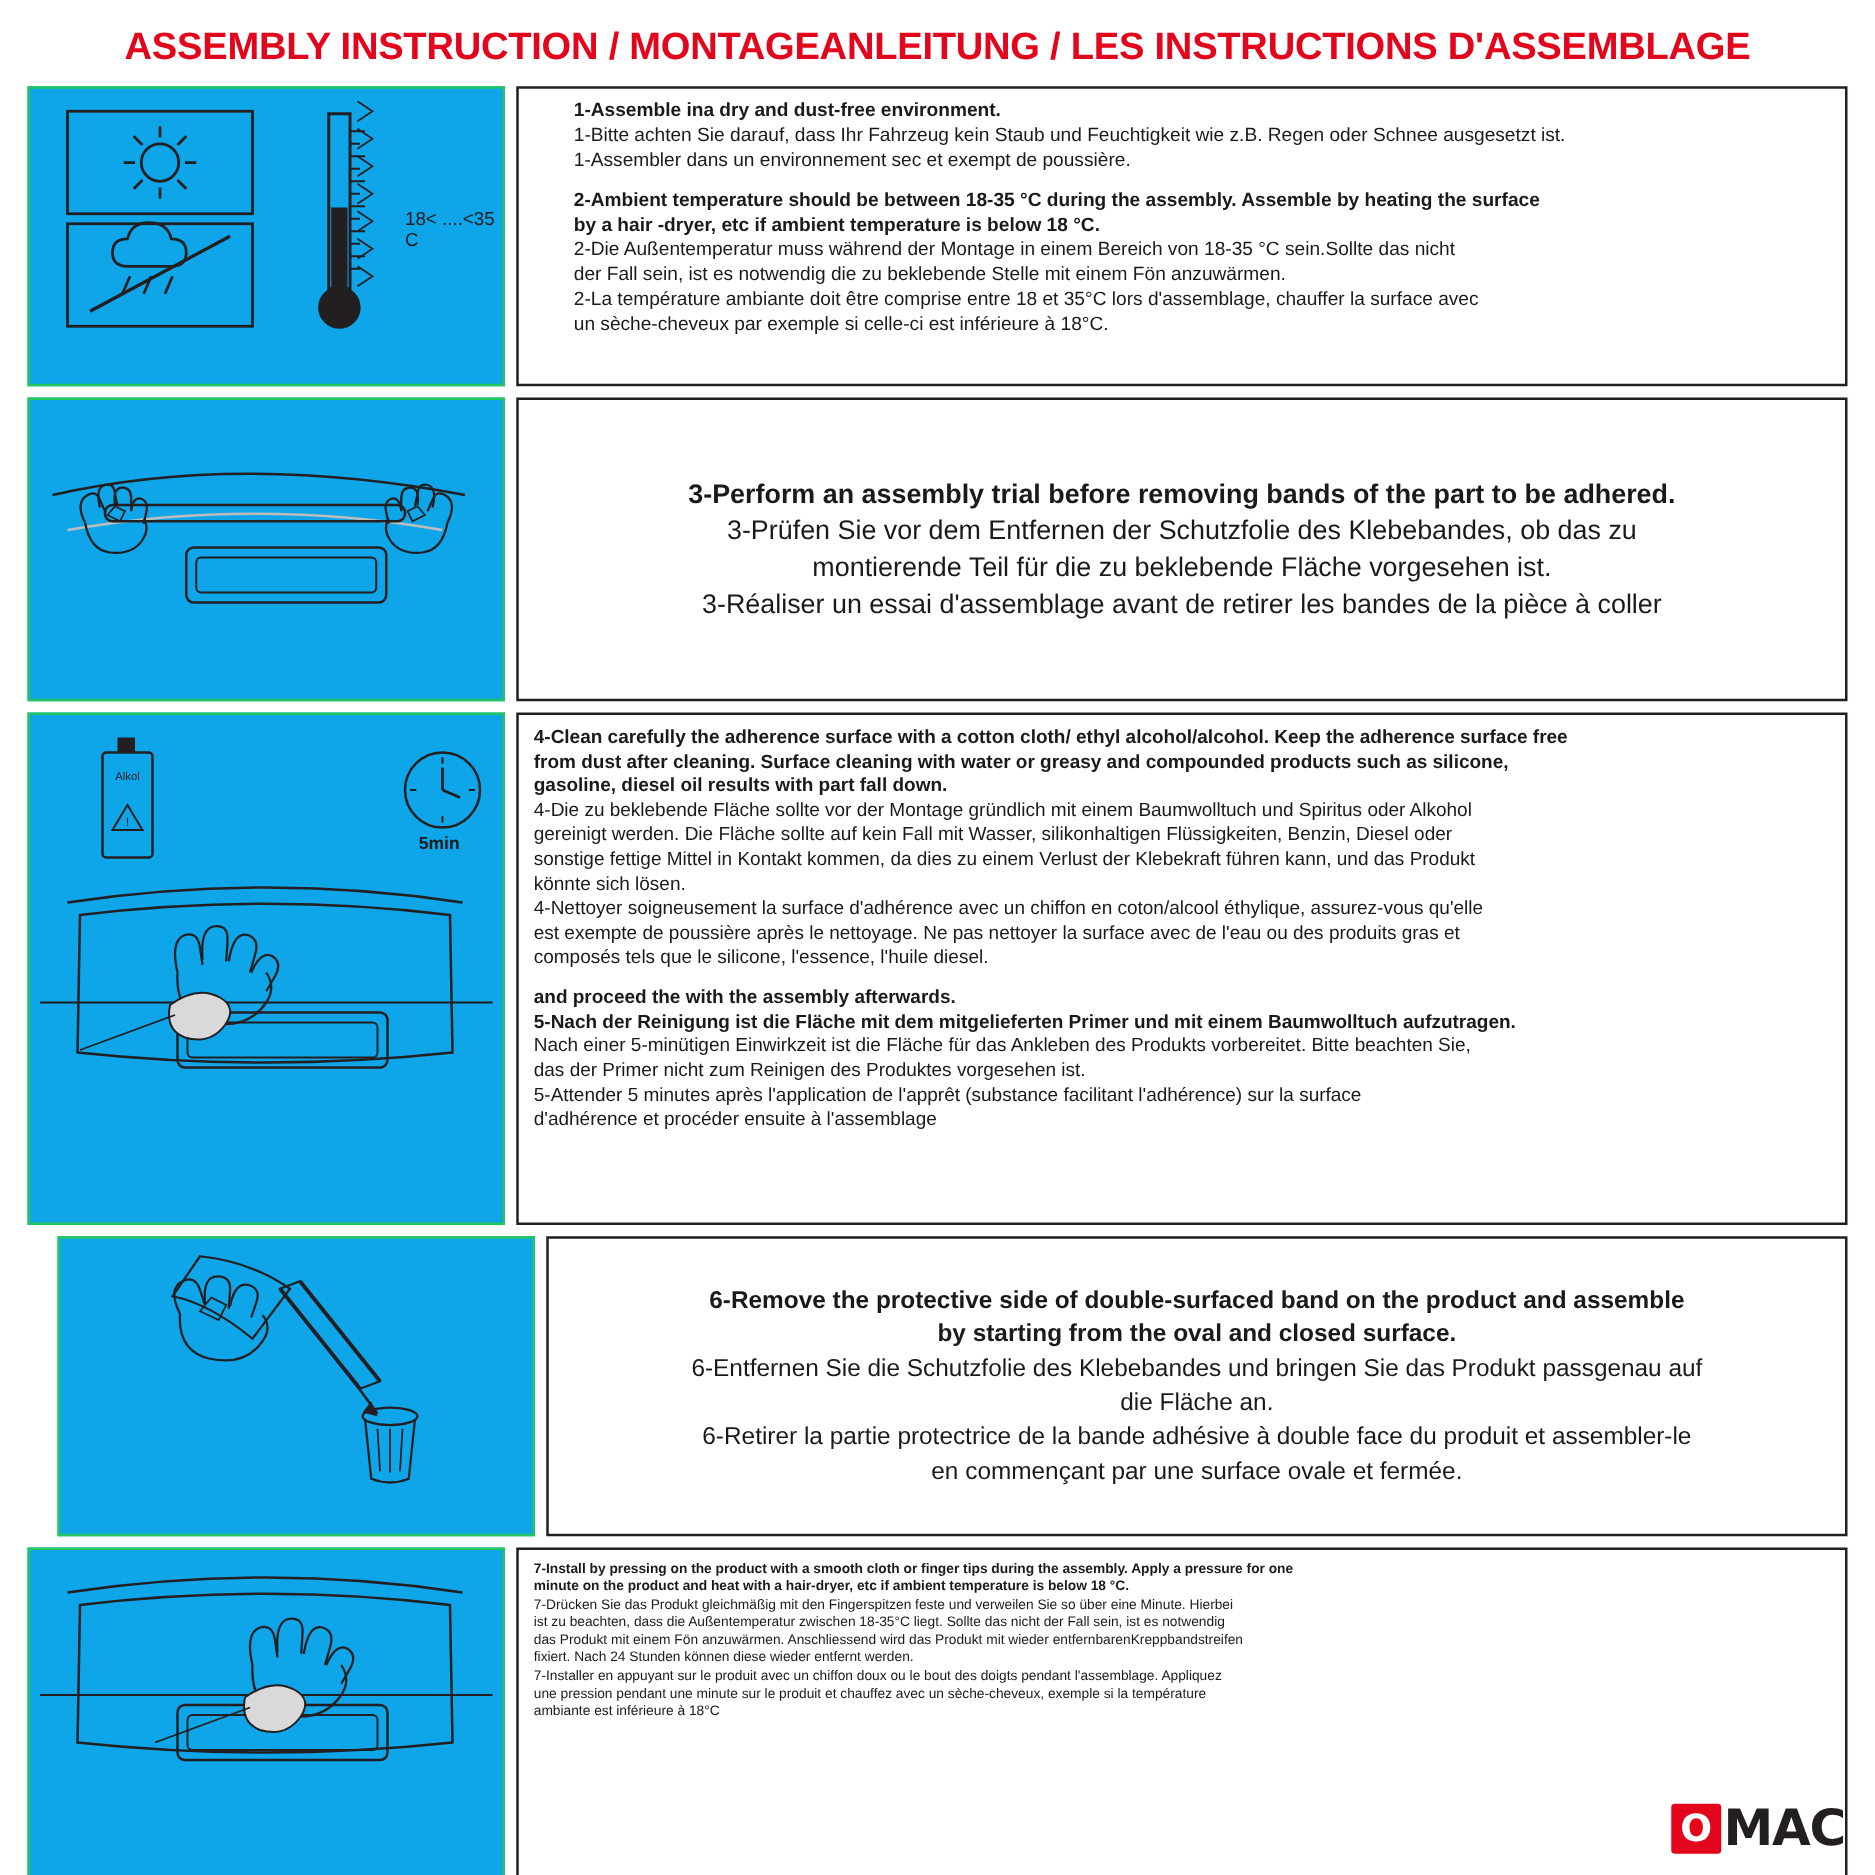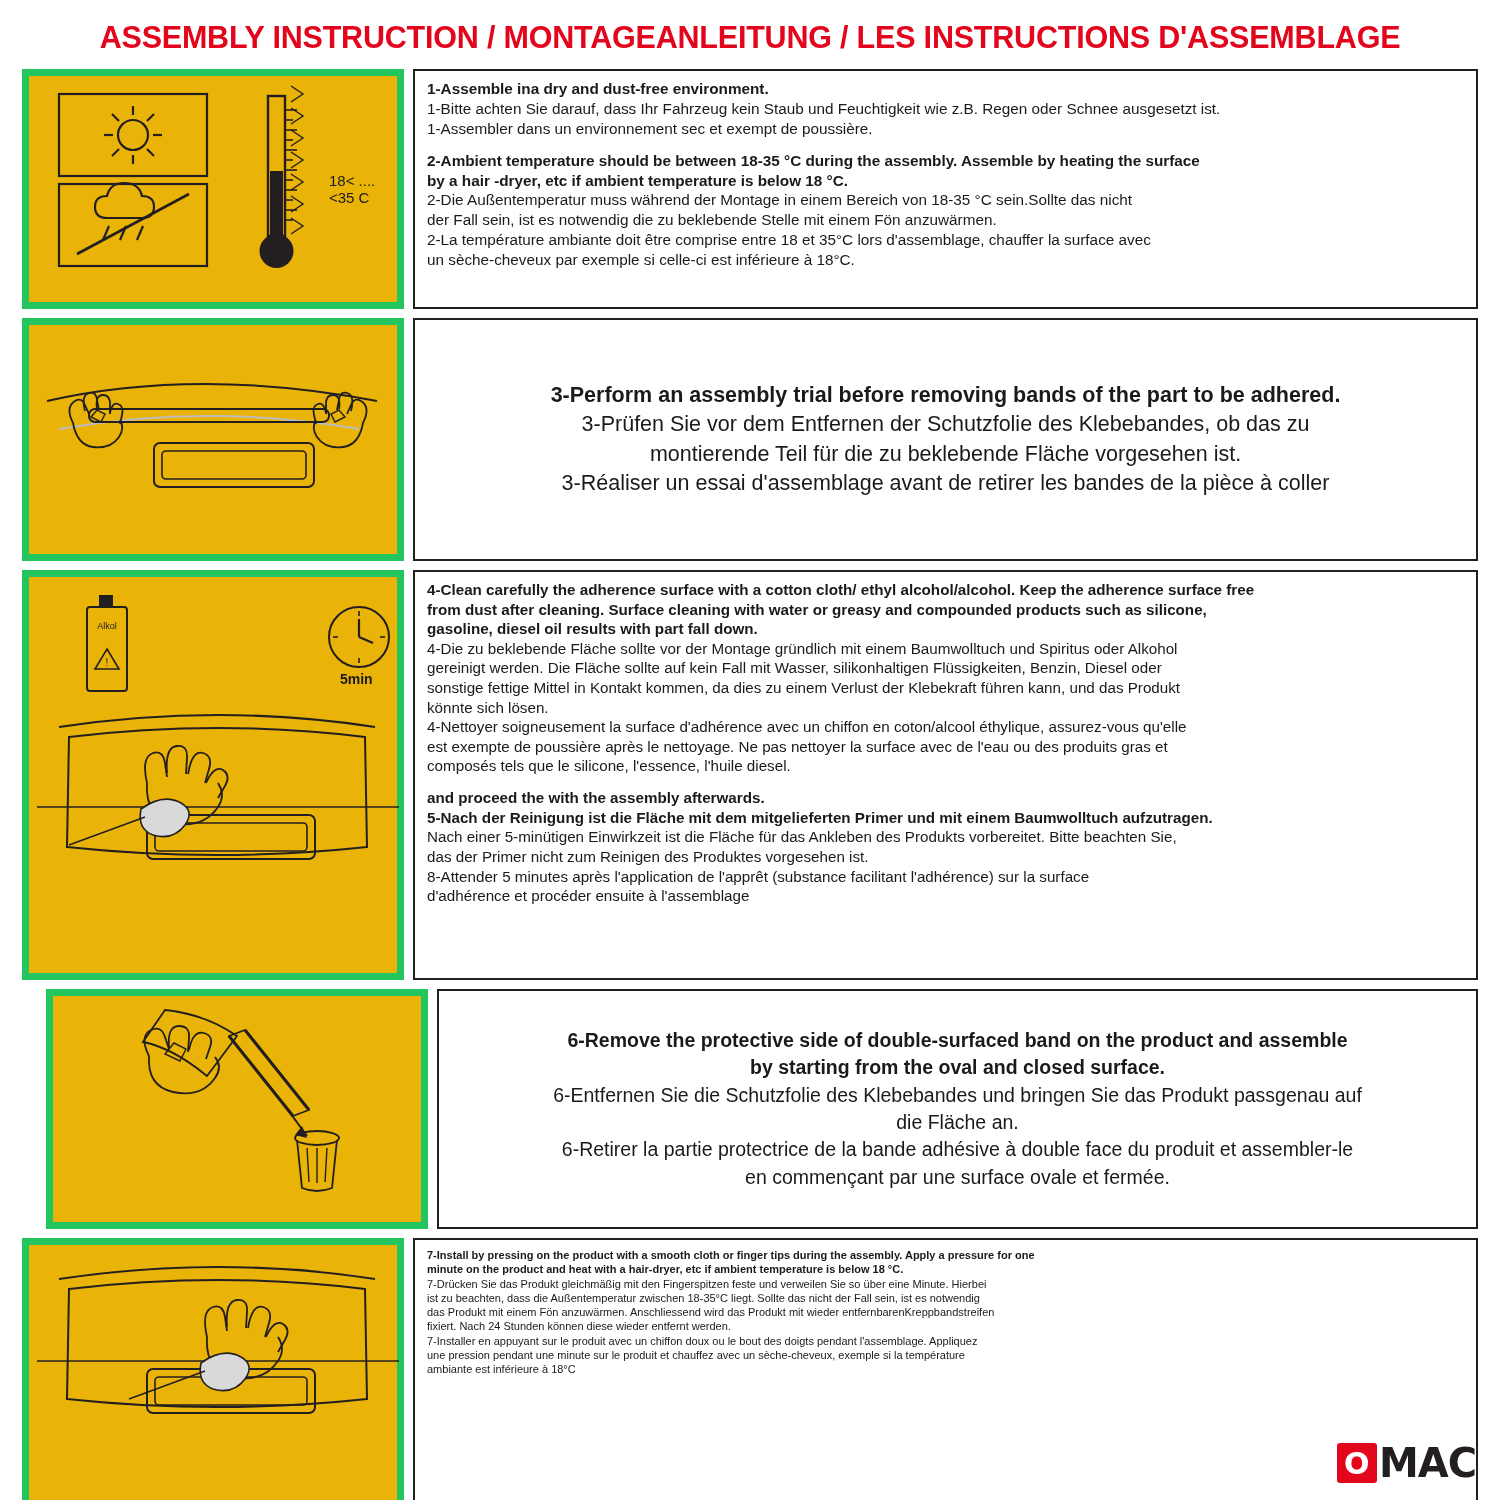--- a/index.html
+++ b/index.html
@@ -37,44 +37,44 @@
     display: flex;
     flex-direction: column;
   }
   .row {
     display: flex;
     gap: 9px;
     margin-bottom: 9px;
   }
   .img-cell {
     width: 382px;
-    border: 7px solid #22c55e;
+    border: 2px solid #22c55e;
     box-sizing: border-box;
     position: relative;
-    background: #eab308;
+    background: #0ea5e9;
     flex: none;
   }
   .txt-cell {
     flex: 1;
     border: 2px solid #231f20;
     box-sizing: border-box;
     background: #fff;
     padding: 8px 12px 8px 12px;
     display: flex;
     flex-direction: column;
     justify-content: flex-start;
   }
   .txt-cell.centered { justify-content: center; text-align: center; }
 
   .p { margin: 0 0 0 0; }
   .bold { font-weight: bold; }
   .gap { height: 12px; }
 
   
-  .s1 .p { font-size: 15.3px; line-height: 1.30; }
+  .s1 .p { font-size: 15.3px; line-height: 1.30; margin-left: 32px; }
   .s2 .p { font-size: 21.5px; line-height: 1.36; }
   .s3 .p { font-size: 15.2px; line-height: 1.29; }
   .s4 .p { font-size: 19.5px; line-height: 1.40; }
   .s5 .p { font-size: 11px; line-height: 1.30; }
 
   
   .row1 { height: 240px; }
   .row2 { height: 243px; }
   .row3 { height: 410px; }
   .row4 { height: 240px; margin-left: 24px; }
@@ -279,21 +279,21 @@
         <div class="p">sonstige fettige Mittel in Kontakt kommen, da dies zu einem Verlust der Klebekraft führen kann, und das Produkt</div>
         <div class="p">könnte sich lösen.</div>
         <div class="p">4-Nettoyer soigneusement la surface d'adhérence avec un chiffon en coton/alcool éthylique, assurez-vous qu'elle</div>
         <div class="p">est exempte de poussière après le nettoyage. Ne pas nettoyer la surface avec de l'eau ou des produits gras et</div>
         <div class="p">composés tels que le silicone, l'essence, l'huile diesel.</div>
         <div class="gap"></div>
         <div class="p bold">and proceed the with the assembly afterwards.</div>
         <div class="p bold">5-Nach der Reinigung ist die Fläche mit dem mitgelieferten Primer und mit einem Baumwolltuch aufzutragen.</div>
         <div class="p">Nach einer 5-minütigen Einwirkzeit ist die Fläche für das Ankleben des Produkts vorbereitet. Bitte beachten Sie,</div>
         <div class="p">das der Primer nicht zum Reinigen des Produktes vorgesehen ist.</div>
-        <div class="p">8-Attender 5 minutes après l'application de l'apprêt (substance facilitant l'adhérence) sur la surface</div>
+        <div class="p">5-Attender 5 minutes après l'application de l'apprêt (substance facilitant l'adhérence) sur la surface</div>
         <div class="p">d'adhérence et procéder ensuite à l'assemblage</div>
         <div class="p"></div>
       </div>
     </div>
 
     <div class="row row4">
       <div class="img-cell">
         <svg width="378" height="236" viewBox="0 0 378 236">
 
           <path d="M112 14 q40 4 72 26 l-30 40 q-34 -28 -64 -34 z" fill="none" stroke="#231f20" stroke-width="1.8"></path>

